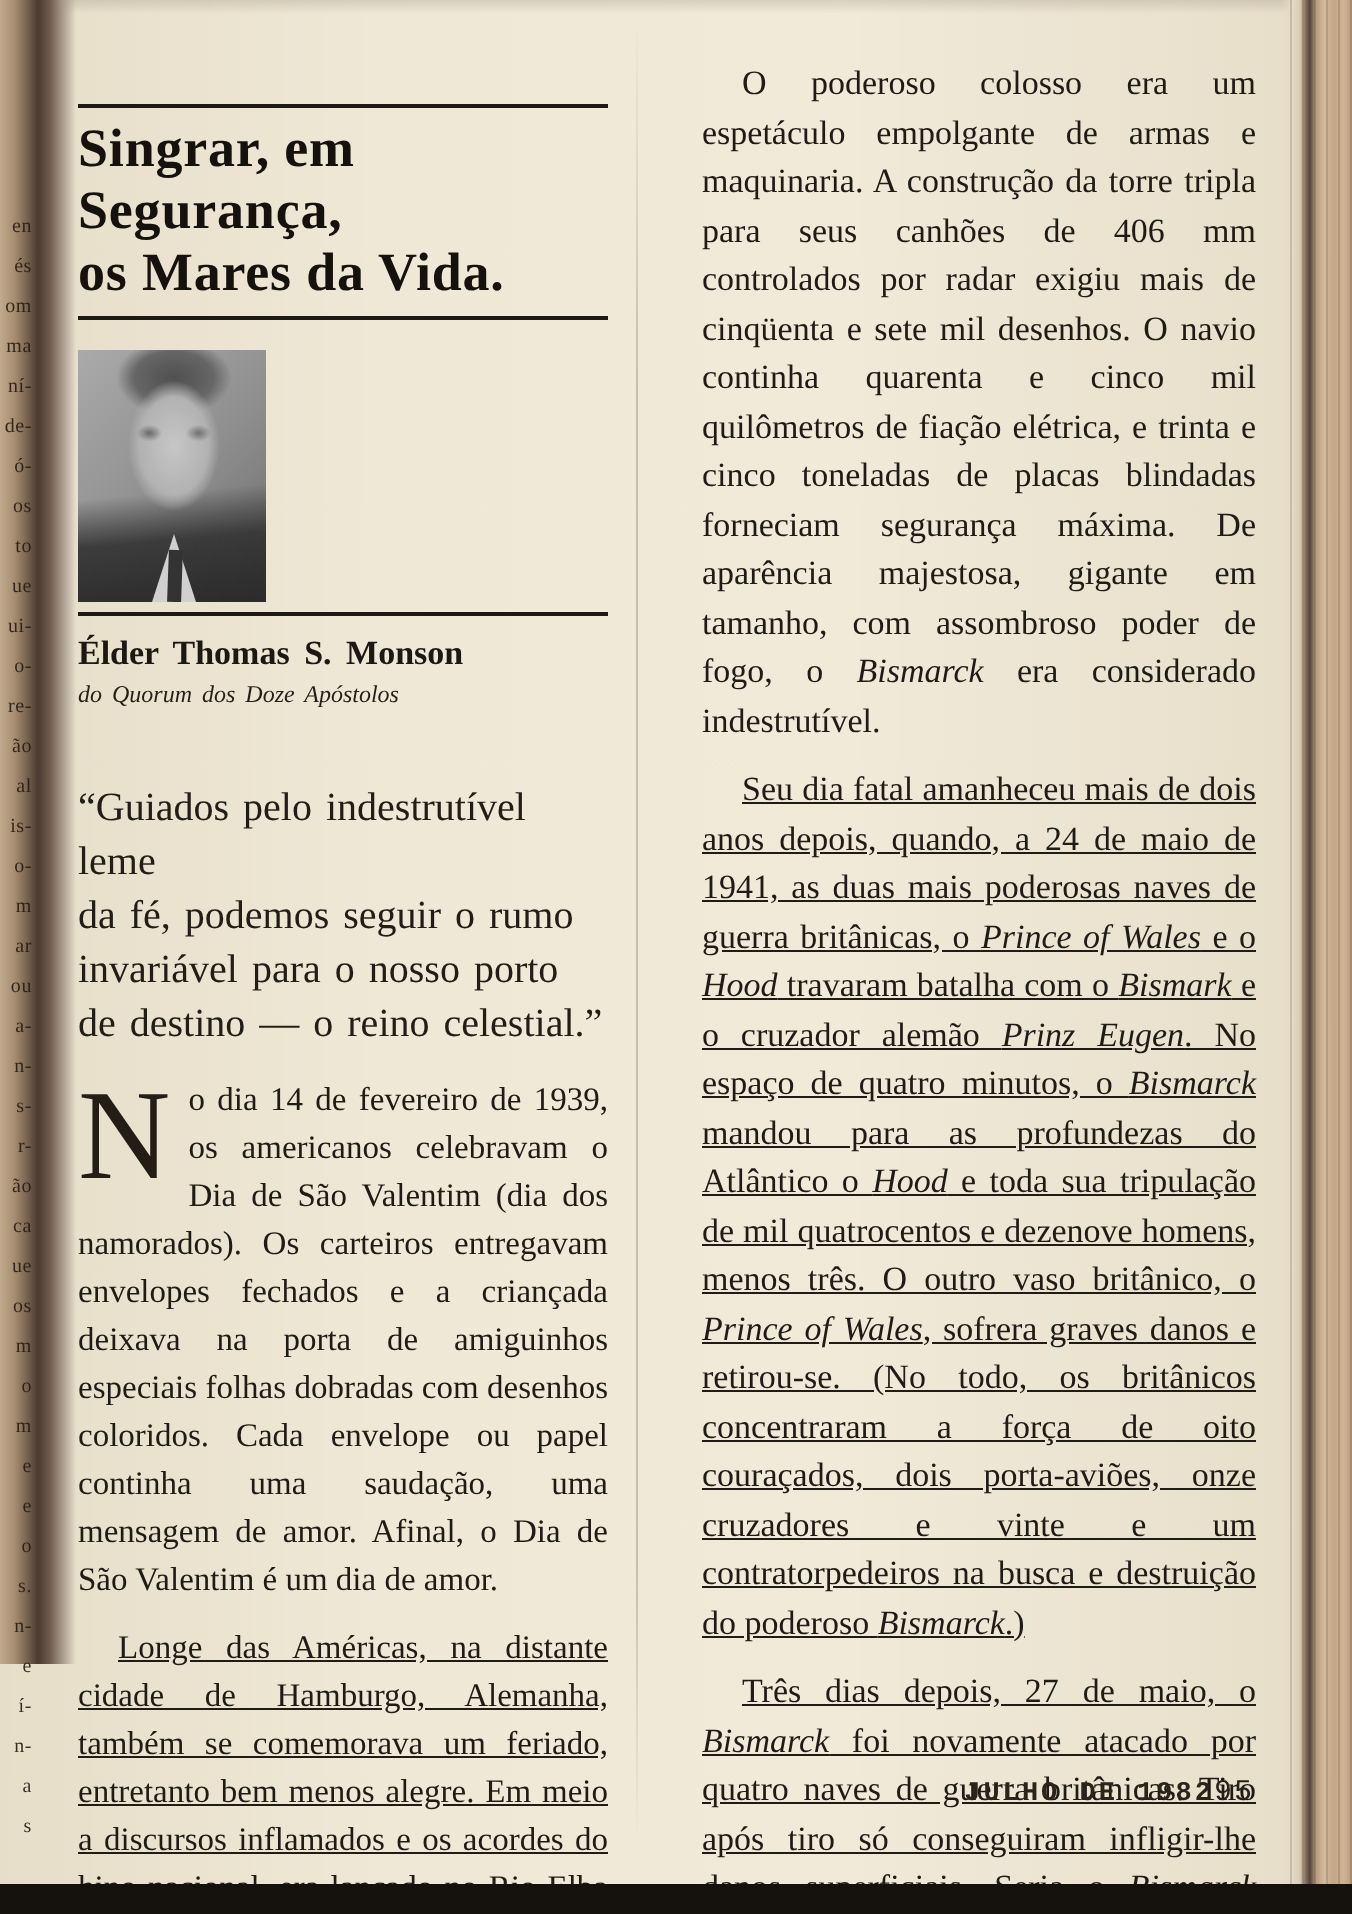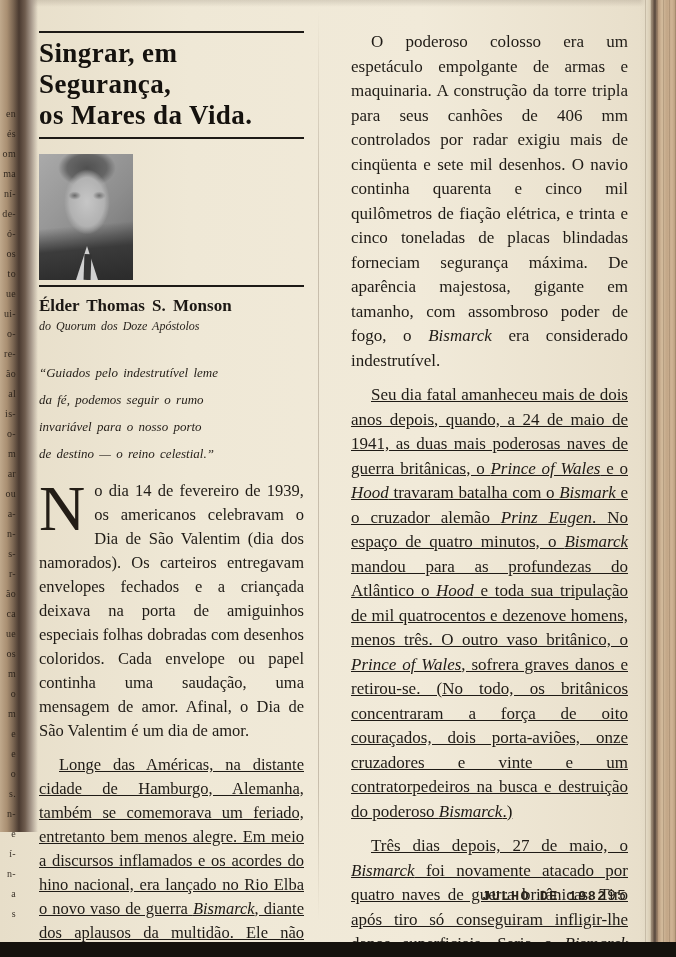--- a/index.html
+++ b/index.html
@@ -33,21 +33,21 @@
   .page { position:absolute; left:38px; top:0; width:602px; height:942px; }
   .columns { display:flex; gap:27px; padding:30px 12px 0 1px; }
   .col-left { width:265px; flex:none; }
   .col-right { flex:1; }
   .col-divider {
     position:absolute; left:280px; top:10px; height:910px; width:1px;
     background:linear-gradient(rgba(95,78,60,.0),rgba(95,78,60,.28) 20%,rgba(95,78,60,.28) 85%,rgba(95,78,60,0));
   }
 
   .rule { height:2px; background:#1d1a16; }
-  .title-block { margin-top:1px; }
+  .title-block { margin-top:22px; }
   .article-title {
     font-weight:bold; font-size:27px; line-height:31px; letter-spacing:.4px;
     color:#15120e; white-space:pre-line; padding:5px 0 6px 0;
   }
 
   .photo {
     position:relative; width:94px; height:126px; margin-top:15px; overflow:hidden;
     filter:grayscale(100%) contrast(.96);
     background:
       radial-gradient(ellipse 9px 6px at 38% 33%, rgba(40,36,32,.55), rgba(40,36,32,0) 70%),
@@ -66,21 +66,21 @@
     content:""; position:absolute; left:45px; bottom:0; width:7px; height:26px;
     background:#33302a; transform:rotate(2deg);
   }
   .photo-rule { margin-top:5px; }
 
   .author { margin-top:8px; }
   .author-name { font-weight:bold; font-size:17px; line-height:21px; color:#1c1814; word-spacing:3px; }
   .author-role { font-style:italic; font-size:12px; line-height:21px; color:#241f19; word-spacing:2px; }
 
   .pull-quote {
-    margin-top:22px; font-style:italic; font-size:13px; line-height:27px;
+    margin-top:33px; font-size:20px; line-height:27px;
     color:#221d17; white-space:pre-line; word-spacing:2px;
   }
 
   .body-par { font-size:16.5px; line-height:24px; text-align:justify; color:#1f1b16; }
   .col-right .body-par { font-size:17px; line-height:24.5px;margin-left:20px; }
   .body-par + .body-par { margin-top:10px;text-decoration:underline; }
   .indent { text-indent:20px; }
   .body-par i { font-style:italic; }
 
   .dropcap-para { margin-top:12px; }

